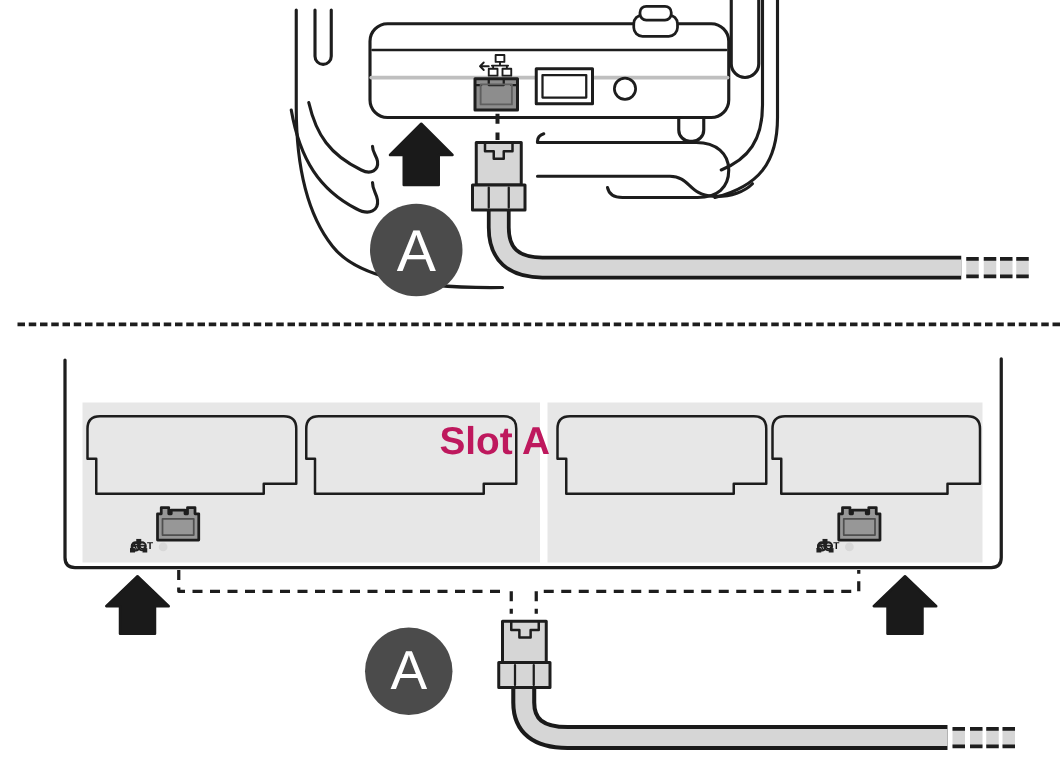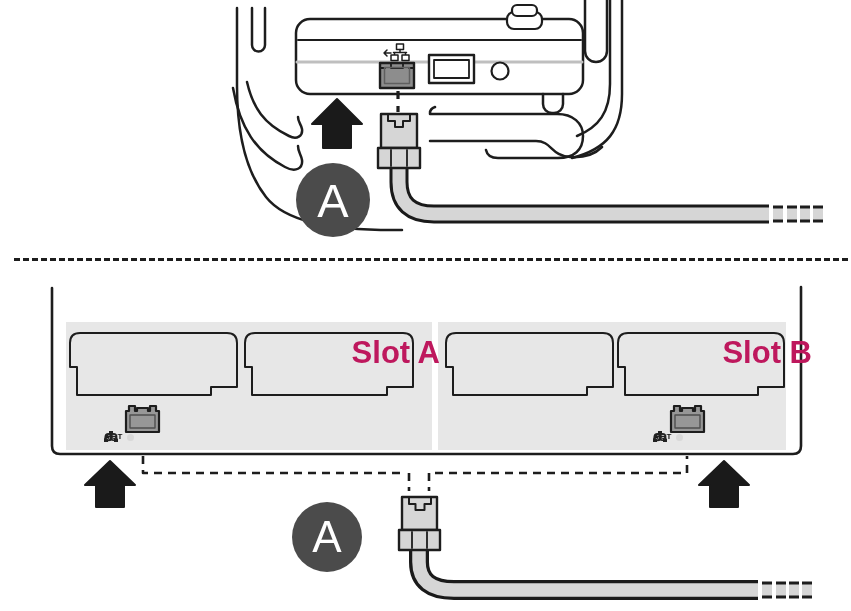--- a/index.html
+++ b/index.html
@@ -172,21 +172,20 @@
 
     <g>
       <polygon points="110,201 85,225 96,225 96,247 124,247 124,225 135,225" fill="#1a1a1a" stroke="#1a1a1a" stroke-width="2"></polygon>
     </g>
     <g>
       <polygon points="724,201 699,225 710,225 710,247 738,247 738,225 749,225" fill="#1a1a1a" stroke="#1a1a1a" stroke-width="2"></polygon>
     </g>
   </svg>
 
   <div class="slot-label a">Slot A</div>
-  <div class="slot-label b">Slot B</div>
 
   <div class="act-row a">
     <span class="act">ACT</span>
     <span class="led"></span>
     <svg class="mini" width="14" height="12" viewBox="0 0 14 12">
       <rect x="5" y="0" width="4" height="3.5" fill="#222"></rect>
       <path d="M7,3.5 V5.5 M2,7.5 V5.5 H12 V7.5" stroke="#222" stroke-width="1.3" fill="none"></path>
       <rect x="0" y="7.5" width="4" height="3.5" fill="#222"></rect>
       <rect x="10" y="7.5" width="4" height="3.5" fill="#222"></rect>
     </svg>

